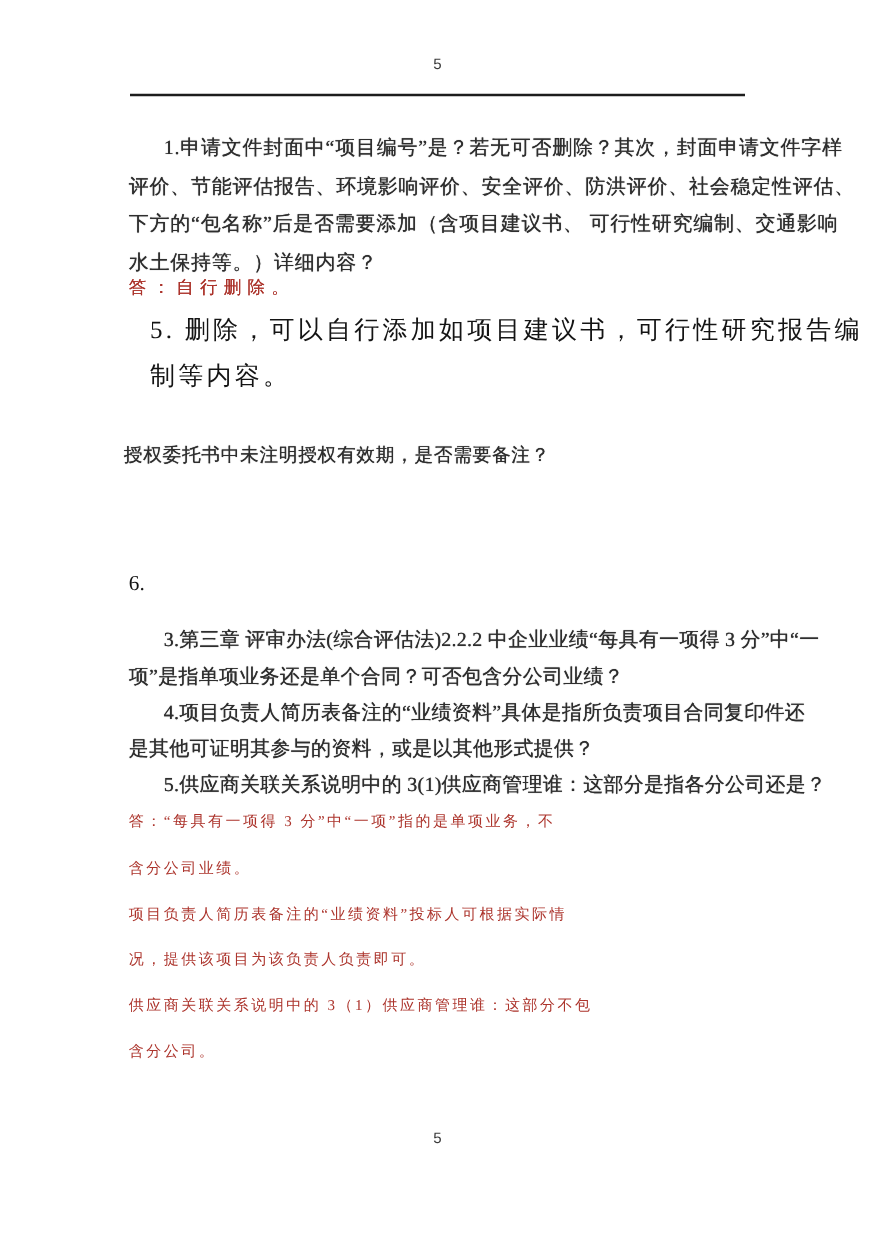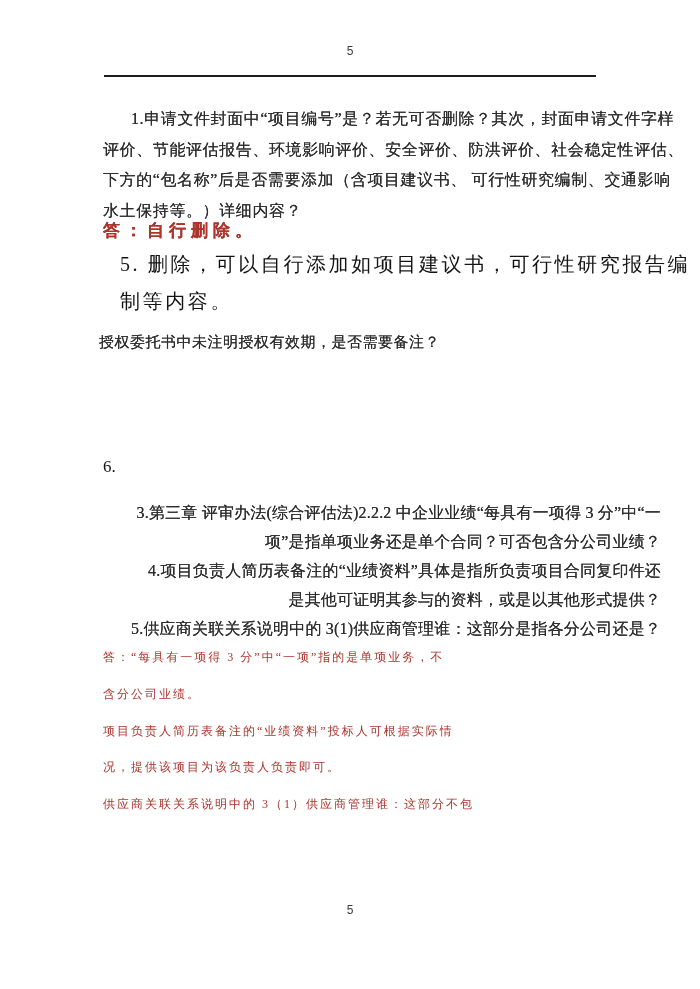--- a/index.html
+++ b/index.html
@@ -46,42 +46,42 @@
   .q1 {
     left: 103px;
     top: 92px;
     font-size: 16px;
     line-height: 30.5px;
     letter-spacing: 0.6px;
   }
   .a1 {
     left: 103px;
     top: 219px;
-    font-size: 17px;
+    font-size: 14px;
     line-height: 24px;
     letter-spacing: 5px;
     color: var(--red, #ac342c);
     filter: blur(0.3px);
     text-shadow: 0 0 0.4px currentColor;
-    font-weight: bold;
   }
   .a5 {
     left: 120px;
     top: 246px;
     font-size: 20px;
     line-height: 37px;
     letter-spacing: 2.6px;
     color: var(--black, #141414);
   }
   .q2 {
     left: 99px;
-    top: 320px;
+    top: 343px;
     font-size: 15px;
     line-height: 21px;
     letter-spacing: 0.5px;
+    font-family: Liberation Mono, monospace;
   }
   .a2 {
     left: 103px;
     top: 374px;
     font-size: 18px;
     line-height: 40px;
     letter-spacing: 1.6px;
     color: var(--red, #ac342c);
   }
   .item6 {
@@ -90,21 +90,20 @@
     font-size: 17px;
     line-height: 22px;
     color: var(--black, #141414);
   }
   .q345 {
     left: 103px;
     top: 486px;
     font-size: 16px;
     line-height: 29px;
     letter-spacing: 0.2px;
-    text-align: right;
   }
   .a345 {
     left: 103px;
     top: 639px;
     font-size: 12px;
     line-height: 36.8px;
     letter-spacing: 2px;
     color: var(--red, #ac342c);
   }
 </style>
@@ -143,17 +142,18 @@
     <span class="line">是其他可证明其参与的资料，或是以其他形式提供？</span>
     <span class="line ind">5.供应商关联关系说明中的 3(1)供应商管理谁：这部分是指各分公司还是？</span>
   </div>
 
   <div class="abs a345">
     <span class="line">答：“每具有一项得 3 分”中“一项”指的是单项业务，不</span>
     <span class="line">含分公司业绩。</span>
     <span class="line">项目负责人简历表备注的“业绩资料”投标人可根据实际情</span>
     <span class="line">况，提供该项目为该负责人负责即可。</span>
     <span class="line">供应商关联关系说明中的 3（1）供应商管理谁：这部分不包</span>
+    <span class="line">含分公司。</span>
   </div>
 
   <div class="abs pageno" style="top:903px;">5</div>
 
 </div>
 
 </body></html>

